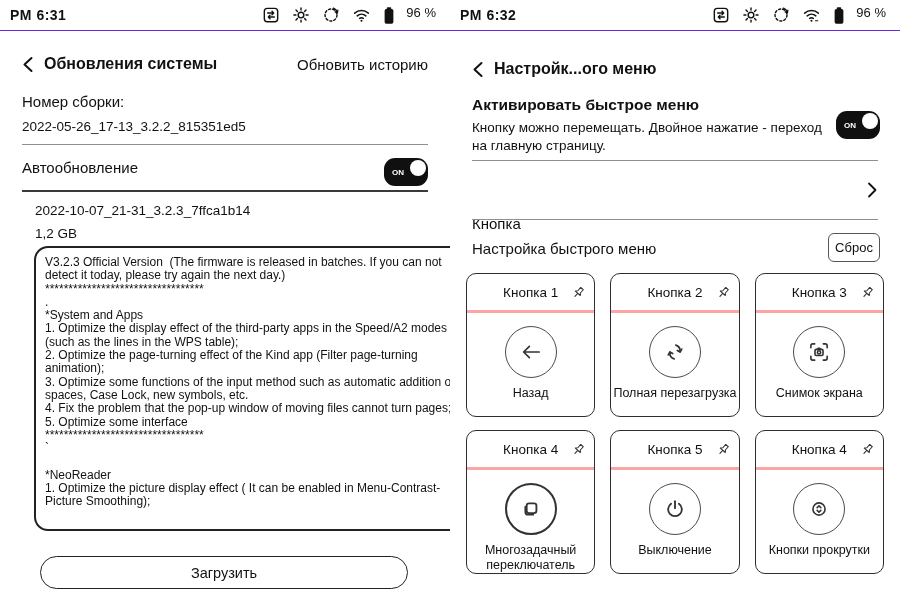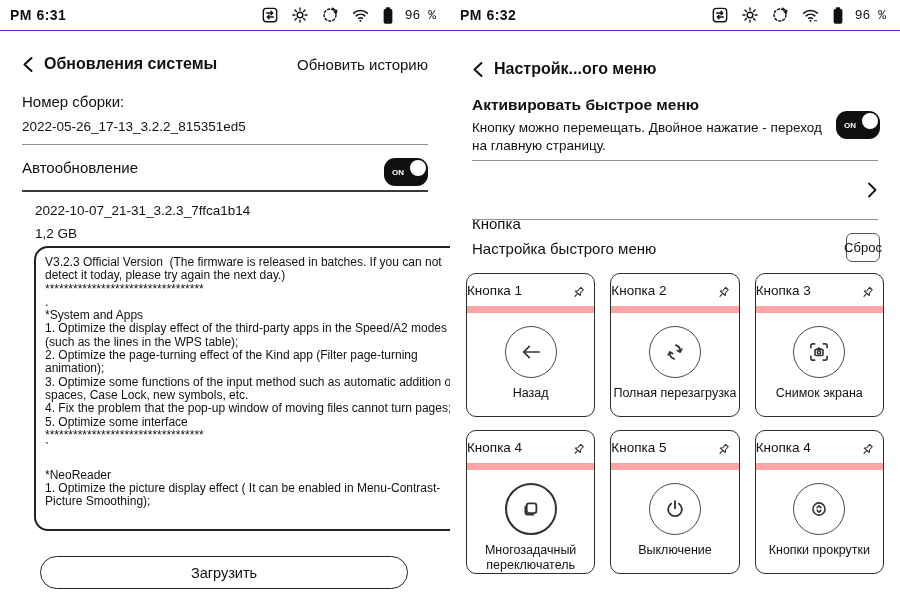--- a/index.html
+++ b/index.html
@@ -7,21 +7,21 @@
   body { font-family:"Liberation Sans", sans-serif; color:#111; }
   .screen { position:relative; width:900px; height:608px; background:#fff; overflow:hidden; }
   .panel { position:absolute; top:0; width:450px; height:608px; background:#fff; }
   .panel.left { left:0; }
   .panel.right { left:450px; }
 
   
   .statusbar { position:absolute; top:0; left:0; width:450px; height:31px;
     border-bottom:1px solid #6d28d9; display:flex; align-items:center; }
   .time { margin-left:10px; font-size:14px; font-weight:700; letter-spacing:.5px; }
-  .sicons { margin-left:auto; margin-right:14px; display:flex; align-items:center; gap:10px;font-family:Liberation Mono, monospace; }
+  .sicons { margin-left:auto; margin-right:14px; display:flex; align-items:flex-start; gap:10px; }
   .sicons svg { display:block; }
   .batt-pct { font-size:13px; font-weight:400; }
 
   
   .divider { position:absolute; height:1px; background:#8f8f8f; }
   .divider.strong { height:2px; background:#3a3a3a; }
   .hrow-title { font-size:16px; font-weight:600; }
 
   
   .toggle { position:absolute; width:44px; height:28px; background:#101010; border-radius:11px; cursor:pointer; }
@@ -54,30 +54,30 @@
   .r-hdr-title { position:absolute; left:44px; top:60px; }
   .qm-title { position:absolute; left:22px; top:96px; font-size:15.5px; font-weight:600; }
   .qm-sub { position:absolute; left:22px; top:119px; width:362px; font-size:13.5px; line-height:18px; }
   .r-toggle { right:20px; top:111px; }
   .r-div1 { left:22px; right:22px; top:160px; }
   .btn-row { position:absolute; left:0; right:0; top:161px; height:58px; cursor:pointer; }
   .btn-row-label { position:absolute; left:22px; top:22px; font-size:15px;margin-top:32px; }
   .btn-row-chev { position:absolute; right:22px; top:20px; }
   .r-div2 { left:22px; right:22px; top:219px; }
   .qs-title { position:absolute; left:22px; top:240px; font-size:15px; }
-  .reset-btn { position:absolute; right:20px; top:233px; width:34px; height:29px;
+  .reset-btn { position:absolute; right:20px; top:233px; width:52px; height:29px;
     border:1px solid #555; border-radius:6px; background:#fff;
     display:flex; align-items:center; justify-content:center; font-size:13px; cursor:pointer; }
 
   .cards { position:absolute; left:16px; top:273px; width:418px;
     display:grid; grid-template-columns:repeat(3,1fr); column-gap:15px; row-gap:13px; }
   .card { height:144px; border:1.5px solid #2e2e2e; border-radius:10px; background:#fff;
     overflow:hidden; cursor:pointer; display:flex; flex-direction:column; }
-  .card-hd { position:relative; height:39px; border-bottom:7px solid #fca5a5;
-    display:flex; align-items:center; }
+  .card-hd { position:relative; height:39px; border-bottom:3px solid #fca5a5;
+    display:flex; align-items:center; justify-content:center; }
   .card-hd .ttl { font-size:13.5px; }
   .card-hd .pin { position:absolute; right:7px; top:10px; }
   .card-bd { flex:1; display:flex; flex-direction:column; align-items:center; padding-top:13px; }
   .icircle { width:52px; height:52px; border:1.5px solid #4a4a4a; border-radius:50%;
     display:flex; align-items:center; justify-content:center; }
   .icircle.bold { border-width:2.5px; border-color:#333; }
   .card-lbl { margin-top:8px; font-size:12.5px; line-height:15px; text-align:center; padding:0 2px; }
 </style>
 </head>
 <body>

